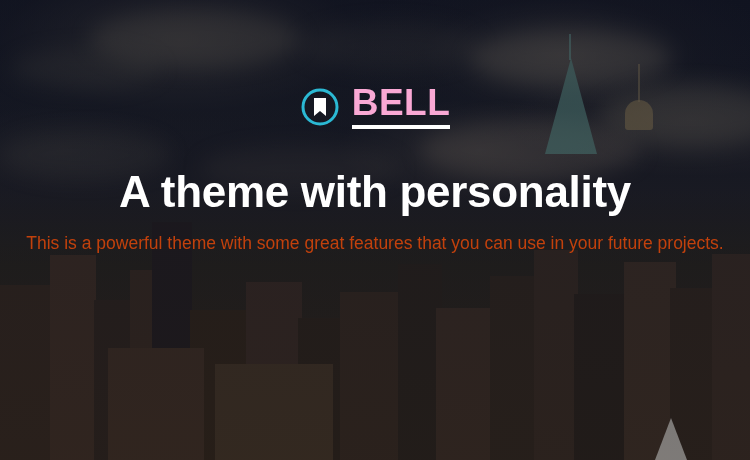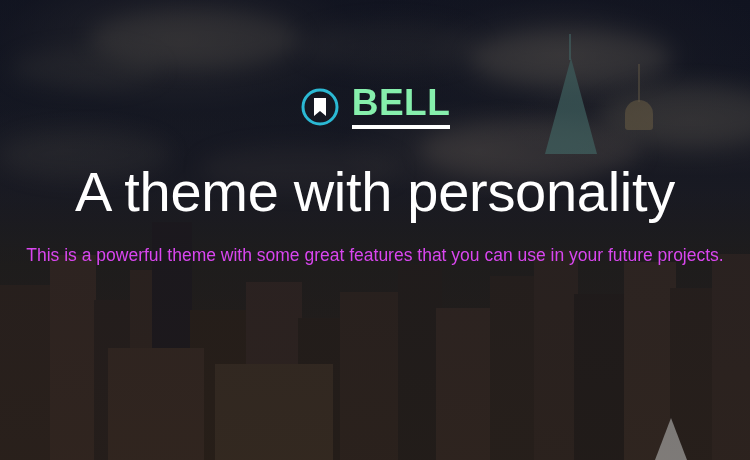--- a/index.html
+++ b/index.html
@@ -150,47 +150,47 @@
 
   .brand-name-wrap {
     display: flex;
     flex-direction: column;
     align-items: stretch;
   }
 
   .brand-name {
     font-size: 37px;
     font-weight: bold;
-    color: #86efac;
+    color: #f9a8d4;
     letter-spacing: 0.5px;
     line-height: 38px;
   }
 
   .brand-rule {
     height: 4px;
     background: #ffffff;
     margin-top: 3px;
   }
 
   .headline {
     margin-top: 36px;
-    font-size: 56px;
-    font-weight: 400;
+    font-size: 44px;
+    font-weight: 700;
     color: #ffffff;
     letter-spacing: -0.3px;
     line-height: 54px;
     text-align: center;
     white-space: nowrap;
   }
 
   .subhead {
-    margin-top: 24px;
+    margin-top: 12px;
     font-size: 17.5px;
     font-weight: 400;
-    color: #d946ef;
+    color: #c2410c;
     line-height: 24px;
     text-align: center;
     white-space: nowrap;
   }
 
   .cta {
     margin-top: 38px;
     display: inline-flex;
     align-items: center;
     justify-content: center;

